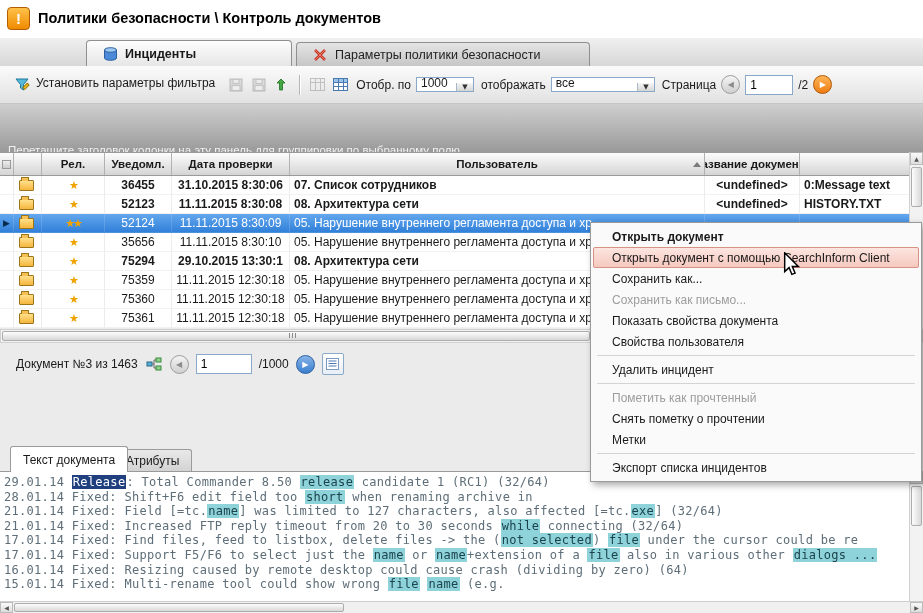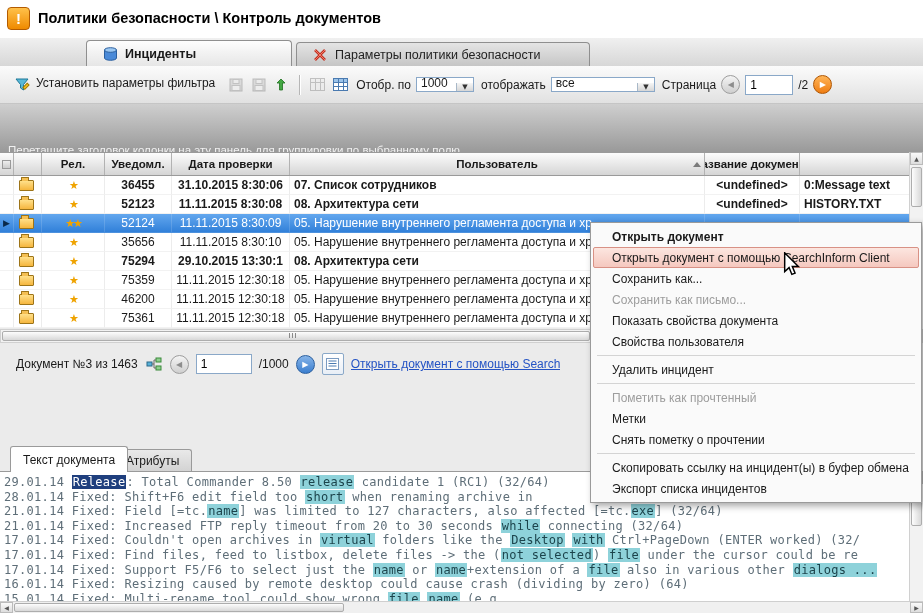--- a/index.html
+++ b/index.html
@@ -308,21 +308,21 @@
         <div class="c docn"></div>
       </div>
       <div class="trow">
         <div class="c ind"></div>
         <div class="c fol">
           <span class="folder"></span>
         </div>
         <div class="c rel">
           <span class="stars">★</span>
         </div>
-        <div class="c num">46200</div>
+        <div class="c num">75360</div>
         <div class="c date">11.11.2015 12:30:18</div>
         <div class="c crit">05. Нарушение внутреннего регламента доступа и хр...</div>
         <div class="c user"></div>
         <div class="c docn"></div>
       </div>
       <div class="trow">
         <div class="c ind"></div>
         <div class="c fol">
           <span class="folder"></span>
         </div>
@@ -367,37 +367,35 @@
   <span>/1000</span>
   <span class="circ blue">▶</span>
   <span class="sqbtn">
       <svg width="13" height="12">
         <rect x="0.5" y="0.5" width="12" height="11" fill="#fff" stroke="#7a9ac0"></rect>
         <line x1="2.5" y1="3" x2="10.5" y2="3" stroke="#4a7ab0"></line>
         <line x1="2.5" y1="5.5" x2="10.5" y2="5.5" stroke="#4a7ab0"></line>
         <line x1="2.5" y1="8" x2="10.5" y2="8" stroke="#4a7ab0"></line>
       </svg>
     </span>
-  <span class="link">Открыть документ с помощью Search</span>
 </div>
 
 <div class="dtab a">
     <span>Текст документа</span>
   </div>
 <div class="dtab i">
     <span>Атрибуты</span>
   </div>
 
 <div class="docarea">
   <div id="doc-text">
       <div class="dline">29.01.14 <span class="sel">Release</span>: Total Commander 8.50 <span class="hl">release</span> candidate 1 (RC1)  (32/64)</div>
       <div class="dline">28.01.14 Fixed: Shift+F6 edit field too <span class="hl">short</span> when renaming archive in</div>
       <div class="dline">21.01.14 Fixed: Field [=tc.<span class="hl">name</span>] was limited to 127 characters, also affected [=tc.<span class="hl">exe</span>]  (32/64)</div>
       <div class="dline">21.01.14 Fixed: Increased FTP reply timeout from 20 to 30 seconds <span class="hl">while</span> connecting (32/64)</div>
-      <div class="dline">17.01.14 Fixed: Couldn't open archives in <span class="hl">virtual</span> folders like the <span class="hl">Desktop</span> <span class="hl">with</span> Ctrl+PageDown (ENTER worked)  (32/</div>
       <div class="dline">17.01.14 Fixed: Find files, feed to listbox, delete files -&gt; the (<span class="hl">not selected</span>) <span class="hl">file</span> under the cursor could be re</div>
       <div class="dline">17.01.14 Fixed: Support F5/F6 to select just the <span class="hl">name</span> or <span class="hl">name</span>+extension of a <span class="hl">file</span> also in various other <span class="hl">dialogs ...</span></div>
       <div class="dline">16.01.14 Fixed: Resizing caused by remote desktop could cause crash (dividing by zero)  (64)</div>
       <div class="dline">15.01.14 Fixed: Multi-rename tool could show wrong <span class="hl">file</span> <span class="hl">name</span> (e.g. </div>
     </div>
 </div>
 
 <div class="vscroll vs2">
   <div class="vbtn">▲</div>
   <div class="vthumb"></div>
@@ -413,24 +411,23 @@
     <div class="mitem mb">Открыть документ</div>
     <div class="mitem mh">Открыть документ с помощью SearchInform Client</div>
     <div class="mitem">Сохранить как...</div>
     <div class="mitem md">Сохранить как письмо...</div>
     <div class="mitem">Показать свойства документа</div>
     <div class="mitem">Свойства пользователя</div>
     <div class="msep"></div>
     <div class="mitem">Удалить инцидент</div>
     <div class="msep"></div>
     <div class="mitem md">Пометить как прочтенный</div>
+    <div class="mitem">Снять пометку о прочтении</div>
     <div class="mitem">Метки</div>
-    <div class="mitem">Снять пометку о прочтении</div>
     <div class="msep"></div>
-    <div class="mitem">Скопировать ссылку на инцидент(ы) в буфер обмена</div>
     <div class="mitem">Экспорт списка инцидентов</div>
   </div>
 
 <div class="cursor">
   <svg width="18" height="26" viewBox="0 0 11 16">
       <path d="M1 0.5 L1 12 L3.7 9.6 L5.4 13.8 L7.4 13 L5.7 8.9 L9.4 8.9 Z" fill="#fff" stroke="#000" stroke-width="0.9"></path>
     </svg>
 </div>
 
 </body></html>

